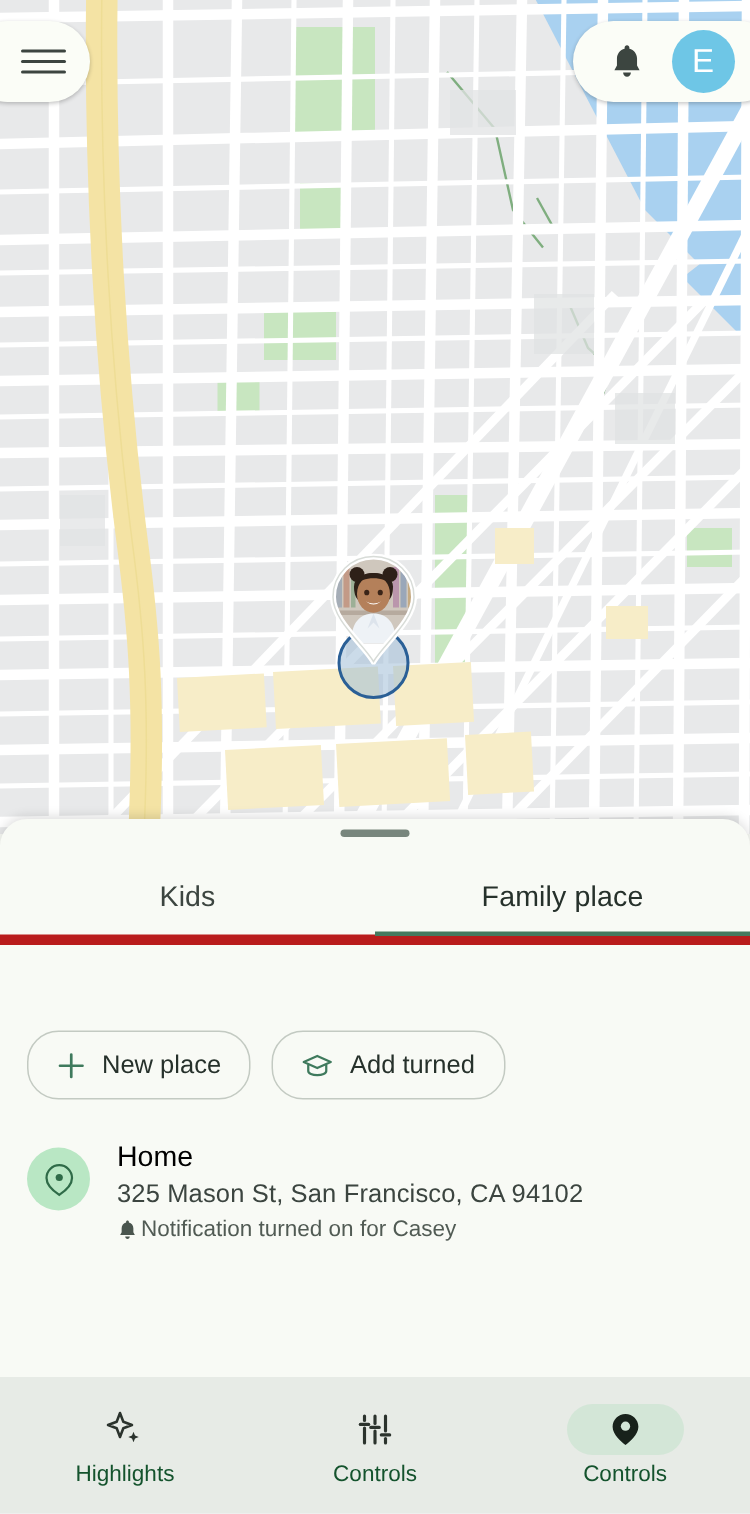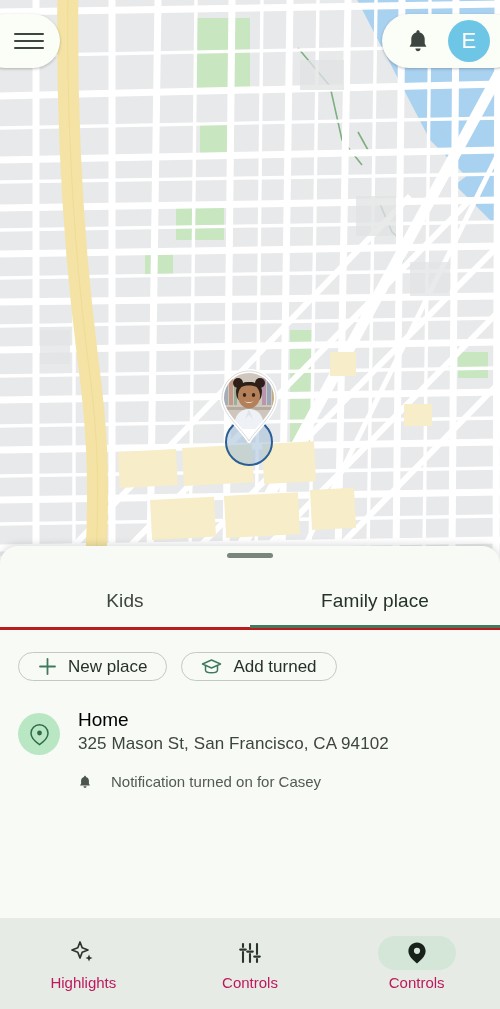--- a/index.html
+++ b/index.html
@@ -71,69 +71,69 @@
     box-shadow:0 -2px 7px rgba(0,0,0,.13);
     z-index:8;
   }
   #drag-handle{
     width:46px; height:5px; border-radius:3px; background:#78867d;
     margin:7px auto 0;
   }
 
   #tabs{
     display:flex; height:56px; margin-top:16px;
-    border-bottom:3px solid #b91c1c;
+    border-bottom:7px solid #b91c1c;
   }
   .tab{
     flex:1; display:flex; align-items:center; justify-content:center;
     font-size:19px; color:#3c4540; cursor:pointer;
     position:relative; letter-spacing:.1px;
   }
   .tab.active{ font-weight:400; color:#26312b; }
   .tab.active::after{
     content:""; position:absolute; left:0; right:0; bottom:-1px;
     height:3px; background:#45795f;
   }
 
   #chip-row{ display:flex; gap:14px; padding:22px 18px 0; }
   .chip{
     display:flex; align-items:center; gap:11px;
-    height:29px; padding:0 19px;
+    height:46px; padding:0 19px;
     border:1px solid #c3cac2; border-radius:21px;
     background:transparent; cursor:pointer;
-    font-size:17px; color:#26312b; white-space:nowrap;
+    font-size:17px; color:#26312b; white-space:nowrap;margin-top:35px;
   }
 
   #places-list{ padding:28px 18px 0; }
   .place-row{ display:flex; gap:18px; cursor:pointer; }
   .place-icon{
     width:42px; height:42px; border-radius:50%;
     background:#b9e7c4; flex:0 0 42px;
     display:flex; align-items:center; justify-content:center;
     margin-top:4px;
   }
   .place-title{ font-size:19px; color:#000000; margin-bottom:3px; }
-  .place-addr{ font-size:17px; color:#3c4540; margin-bottom:19px; letter-spacing:.1px;text-align:center;}
-  .place-note{ display:flex; align-items:center; gap:19px; font-size:15px; color:#515b54; }
+  .place-addr{ font-size:17px; color:#3c4540; margin-bottom:5px; letter-spacing:.1px;text-align:center;}
+  .place-note{ display:flex; align-items:center; gap:2px; font-size:15px; color:#515b54; }
 
   
   #bottom-nav{
     position:absolute; left:0; bottom:0; width:500px; height:91px;
     background:#e7ebe6; display:flex; z-index:9;
   }
   .nav-item{
     flex:1; display:flex; flex-direction:column; align-items:center;
     justify-content:center; gap:4px; cursor:pointer;
   }
   .nav-pill{
     width:78px; height:34px; border-radius:17px;
     display:flex; align-items:center; justify-content:center;
   }
   .nav-item.active .nav-pill{ background:#d3e6d7; }
-  .nav-label{ font-size:15px; color:#be185d; }
+  .nav-label{ font-size:15px; color:#14532d; }
 </style>
 </head>
 <body>
 
 <div id="map-area">
   <svg id="map-svg" viewBox="0 0 500 556">
     <defs>
       <clipPath id="mapclip">
           <rect x="0" y="0" width="500" height="556"></rect>
         </clipPath>

